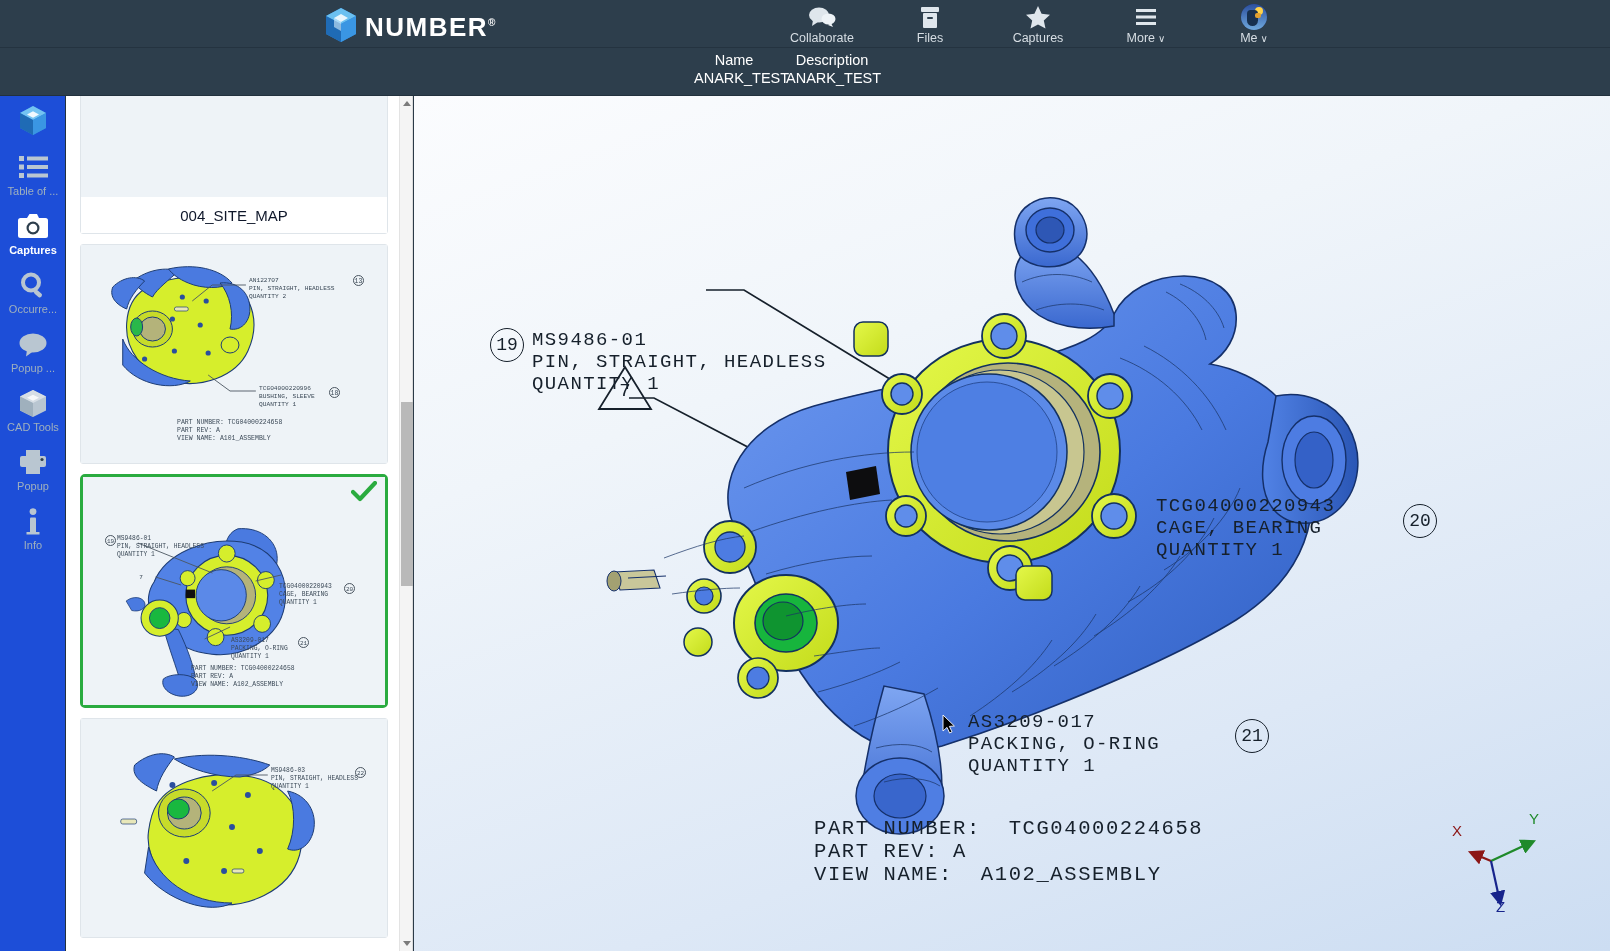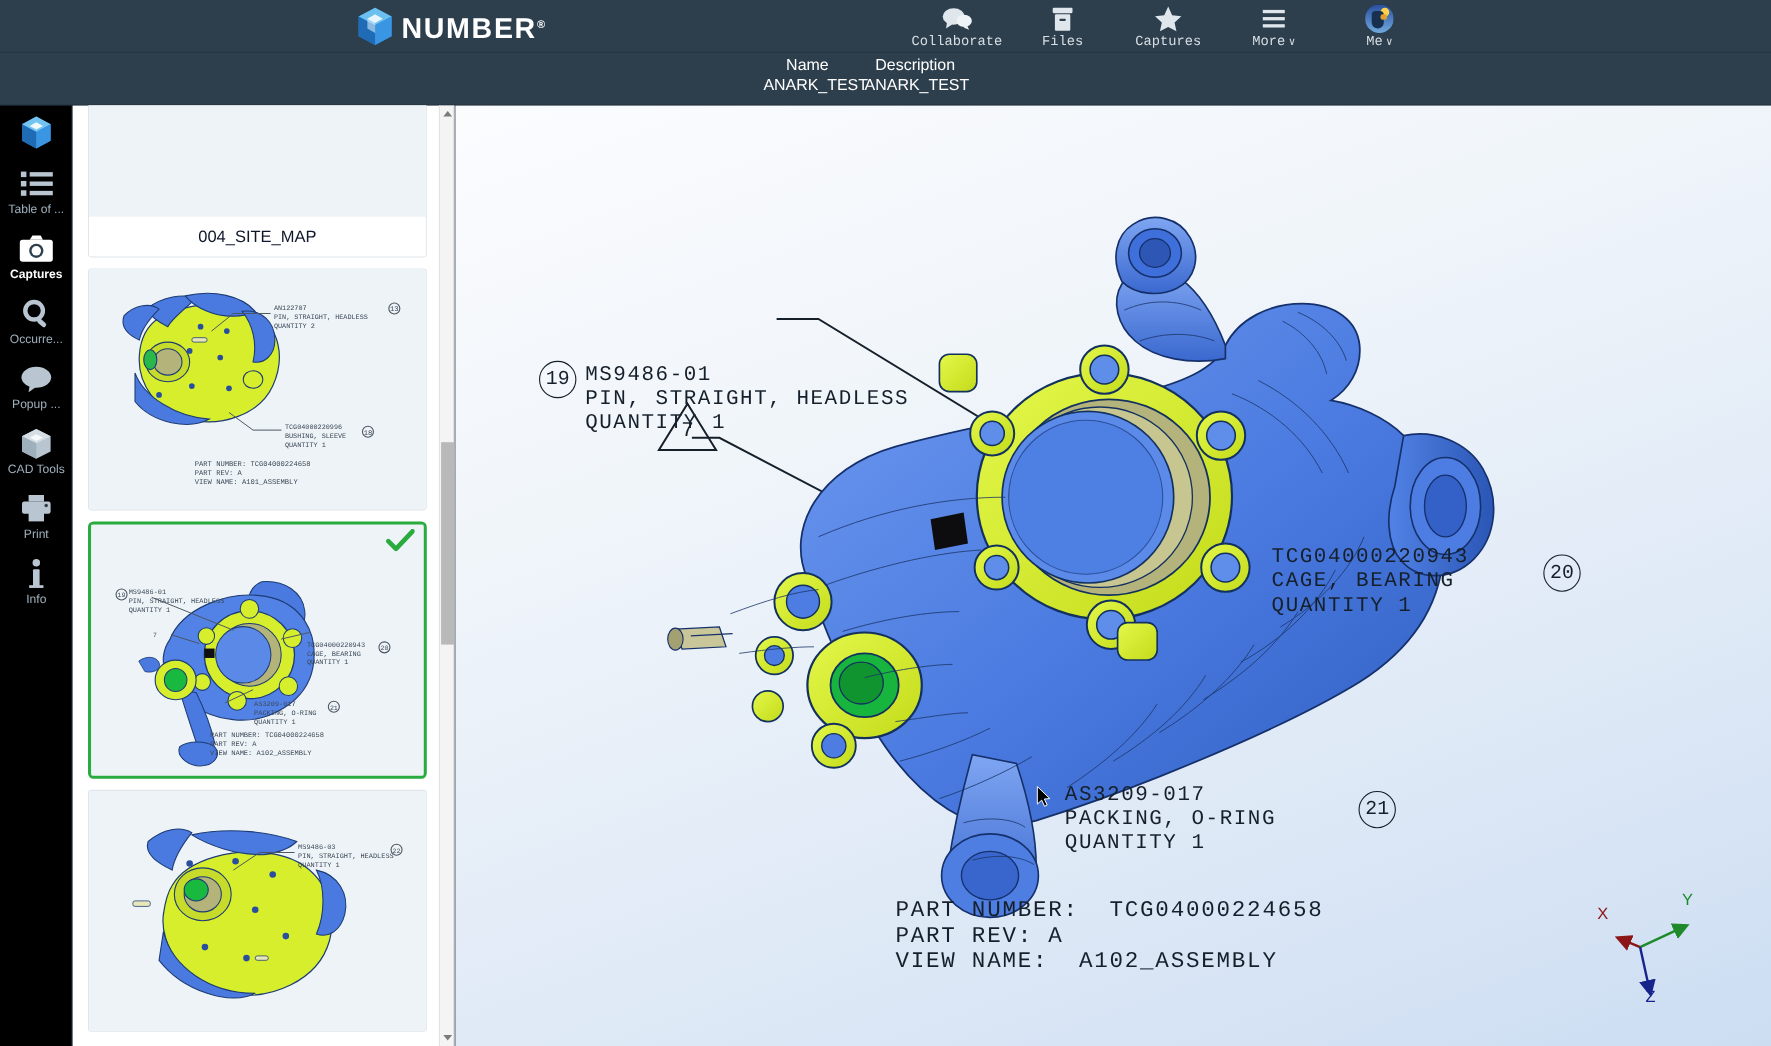--- a/index.html
+++ b/index.html
@@ -21,21 +21,21 @@
     position: absolute; left: 324px; top: 6px;
     display: flex; align-items: center; gap: 7px;
   }
   .brand-logo { width: 34px; height: 36px; display: block; }
   .brand-text {
     color: #ffffff; font-size: 26px; font-weight: bold;
     letter-spacing: 1.5px; line-height: 34px;
   }
   .brand-reg { color:#ffffff; font-size: 10px; vertical-align: super; }
 
-  .topnav { position: absolute; right: 308px; top: 2px; display: flex; gap: 0px; font-family: Liberation Mono, monospace; }
+  .topnav { position: absolute; right: 308px; top: 2px; display: flex; gap: 12px; }
   .topnav-item {
     width: 96px; height: 46px;
     display: flex; flex-direction: column; align-items: center; justify-content: flex-start;
     cursor: pointer; padding-top: 3px;
   }
   .topnav-ico { height: 24px; display: flex; align-items: center; justify-content: center; }
   .topnav-label { color: #d7dee4; font-size: 12.5px; margin-top: 2px; white-space: nowrap; }
   .caret { font-size: 10px; margin-left: 3px; }
 
   .avatar-wrap { width: 26px; height: 26px; border-radius: 50%; overflow: hidden;
@@ -56,21 +56,21 @@
   .meta-table { position: absolute; left: 688px; top: 3px; }
   .meta-row { display: flex; }
   .meta-cell { color: #ffffff; font-size: 14.5px; text-align: center; padding: 1px 6px; }
   .meta-head { font-weight: normal; text-align: center; }
   .mc-name { width: 92px; }
   .mc-desc { width: 104px; }
 
   
   .rail {
     position: absolute; left: 0; top: 96px; width: 66px; height: 855px;
-    background: #000000; border-right: 1px solid #22313d;
+    background: #1d4ed8; border-right: 1px solid #22313d;
   }
   .rail-item {
     width: 66px; padding: 7px 0 5px; display: flex; flex-direction: column;
     align-items: center; cursor: pointer;
   }
   .rail-item.active .rail-label { color: #ffffff; font-weight: bold; }
   .rail-ico { height: 34px; display: flex; align-items: center; justify-content: center; }
   .rail-label { color: #9fb0bd; font-size: 11px; margin-top: 1px; white-space: nowrap; }
 
   
@@ -321,21 +321,21 @@
 
     <div class="rail-item">
       <div class="rail-ico">
         <svg width="30" height="26" viewBox="0 0 30 26">
           <rect x="8" y="1" width="14" height="6" fill="#b9c6d1"></rect>
           <rect x="2" y="7" width="26" height="11" rx="2" fill="#b9c6d1"></rect>
           <circle cx="24" cy="10.5" r="1.6" fill="#2d3e4c"></circle>
           <rect x="8" y="17" width="14" height="8" fill="#b9c6d1"></rect>
         </svg>
       </div>
-      <div class="rail-label">Print</div>
+      <div class="rail-label">Popup</div>
     </div>
 
     <div class="rail-item">
       <div class="rail-ico">
         <svg width="16" height="27" viewBox="0 0 16 27">
           <circle cx="8" cy="3.6" r="3.4" fill="#b9c6d1"></circle>
           <rect x="5" y="9.5" width="6" height="16" rx="1" fill="#b9c6d1"></rect>
           <rect x="1.5" y="24" width="13" height="2.5" fill="#b9c6d1"></rect>
         </svg>
       </div>

